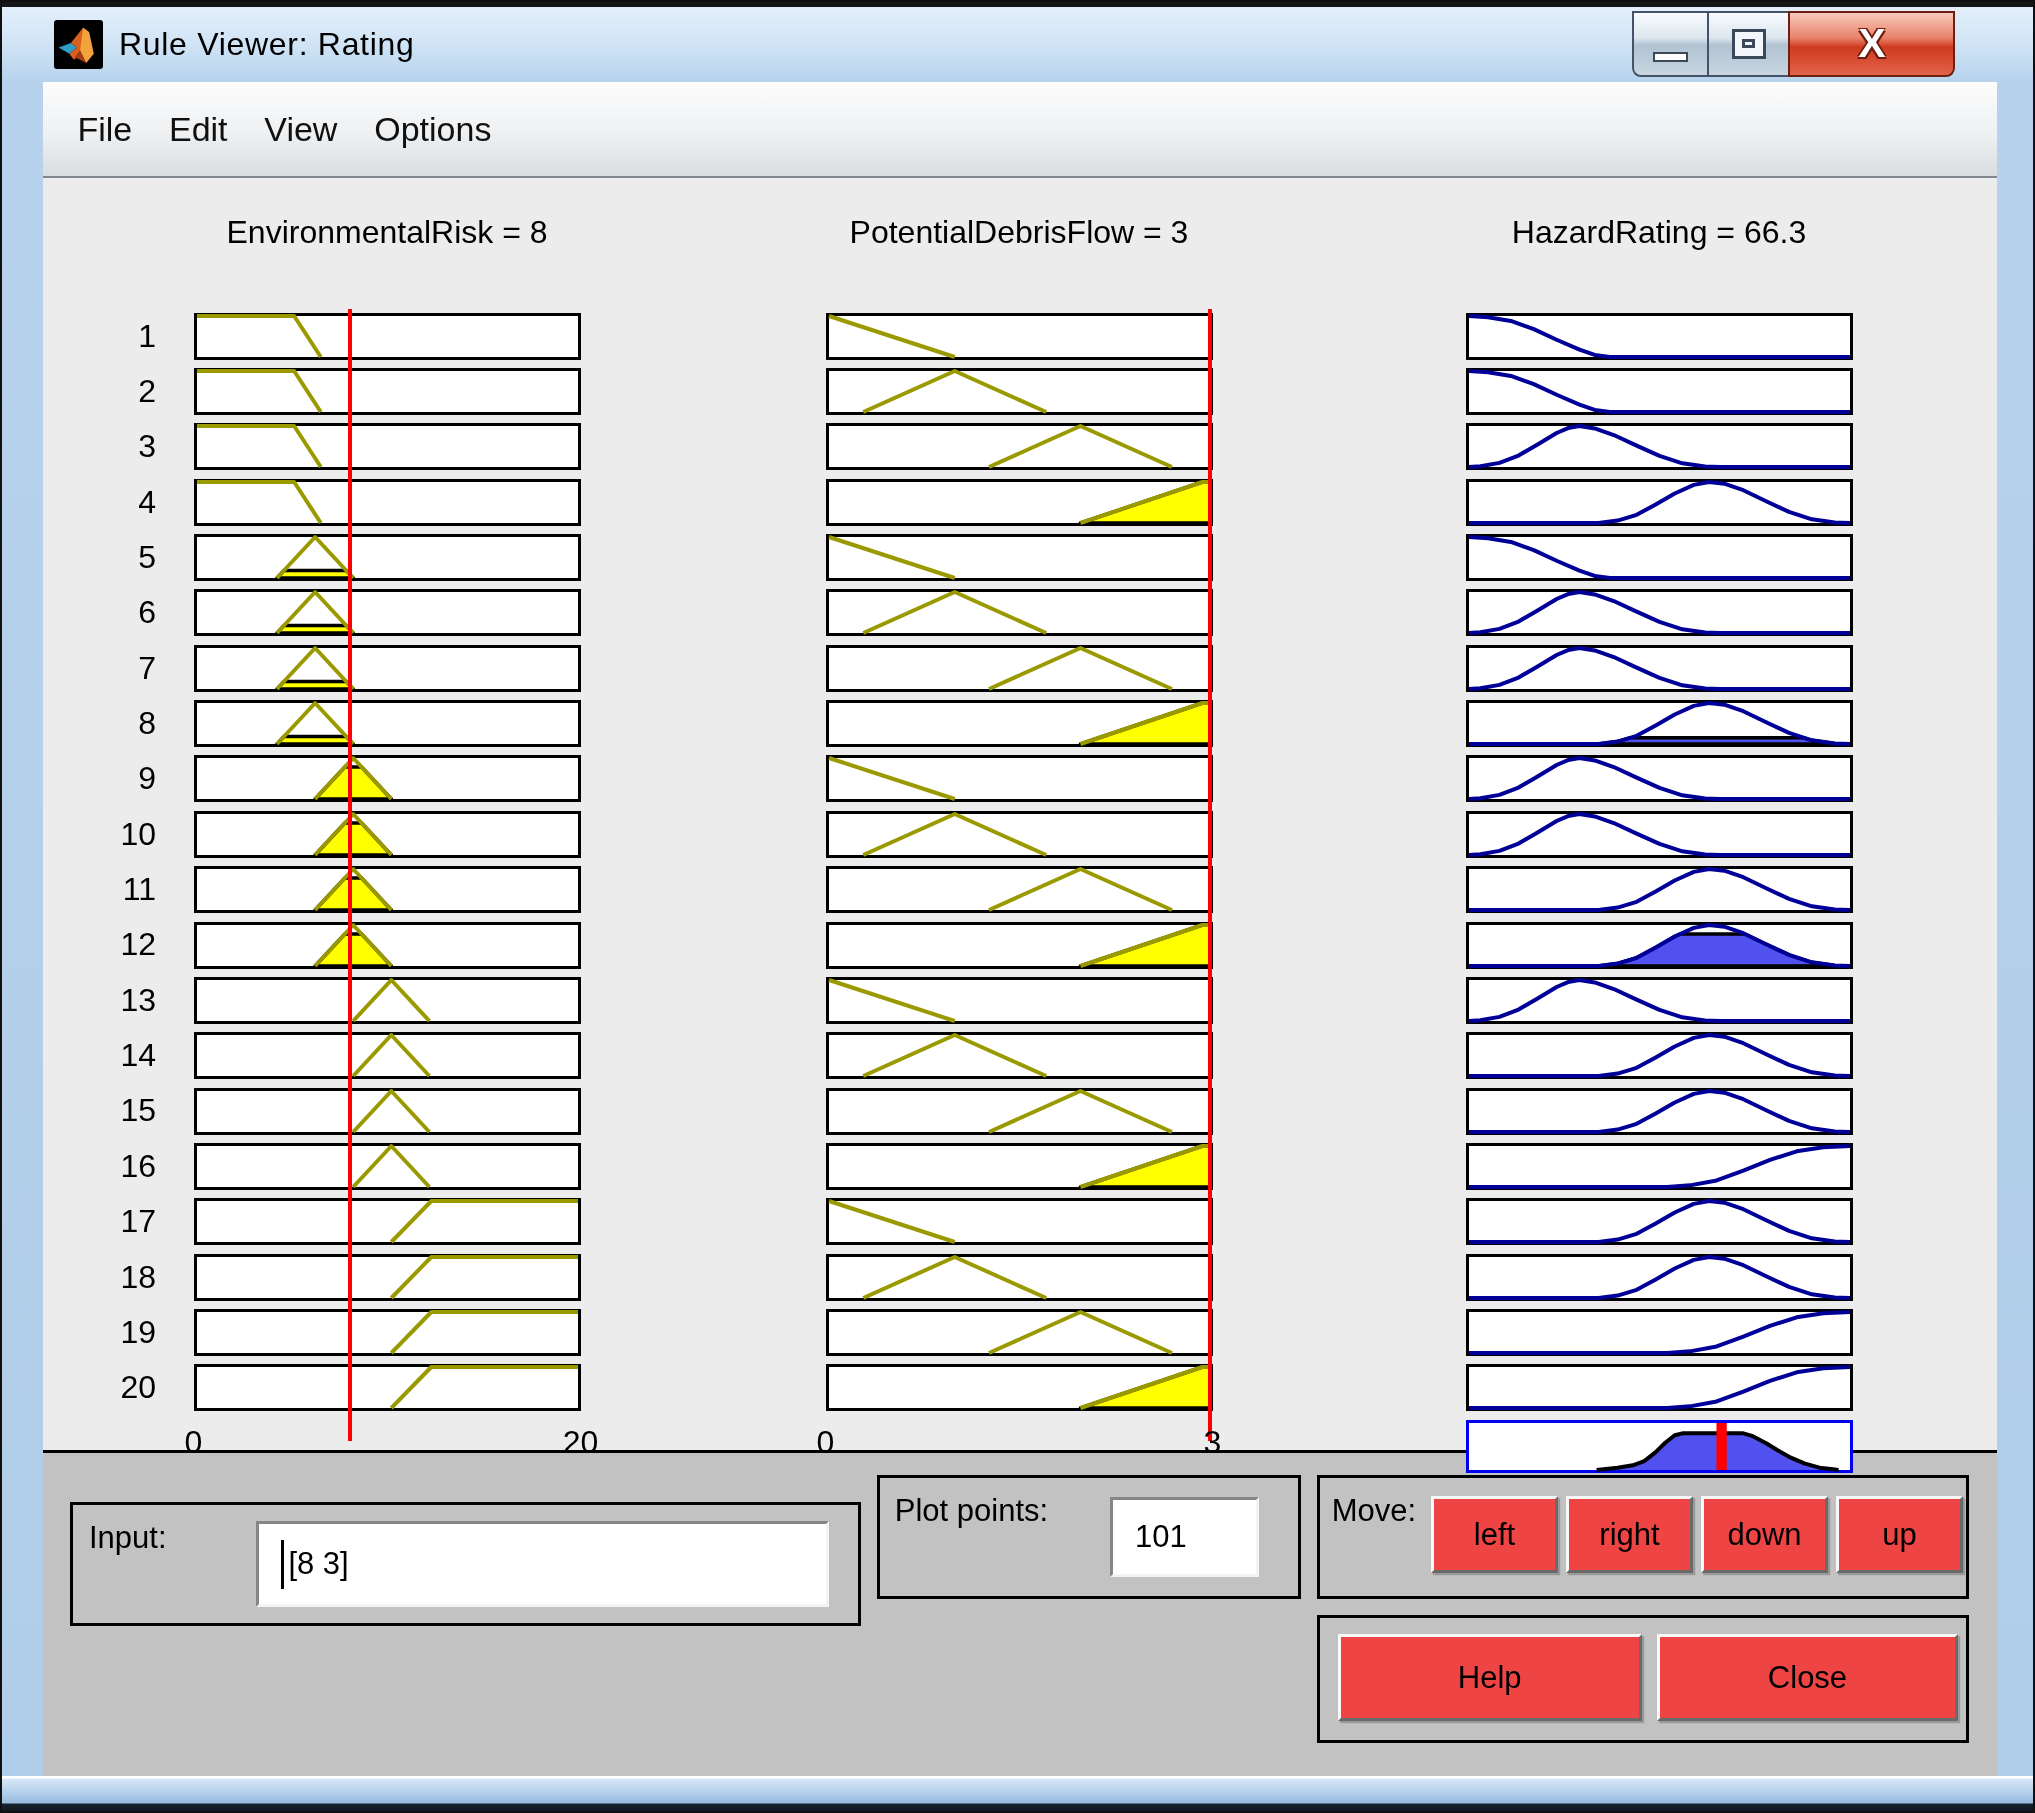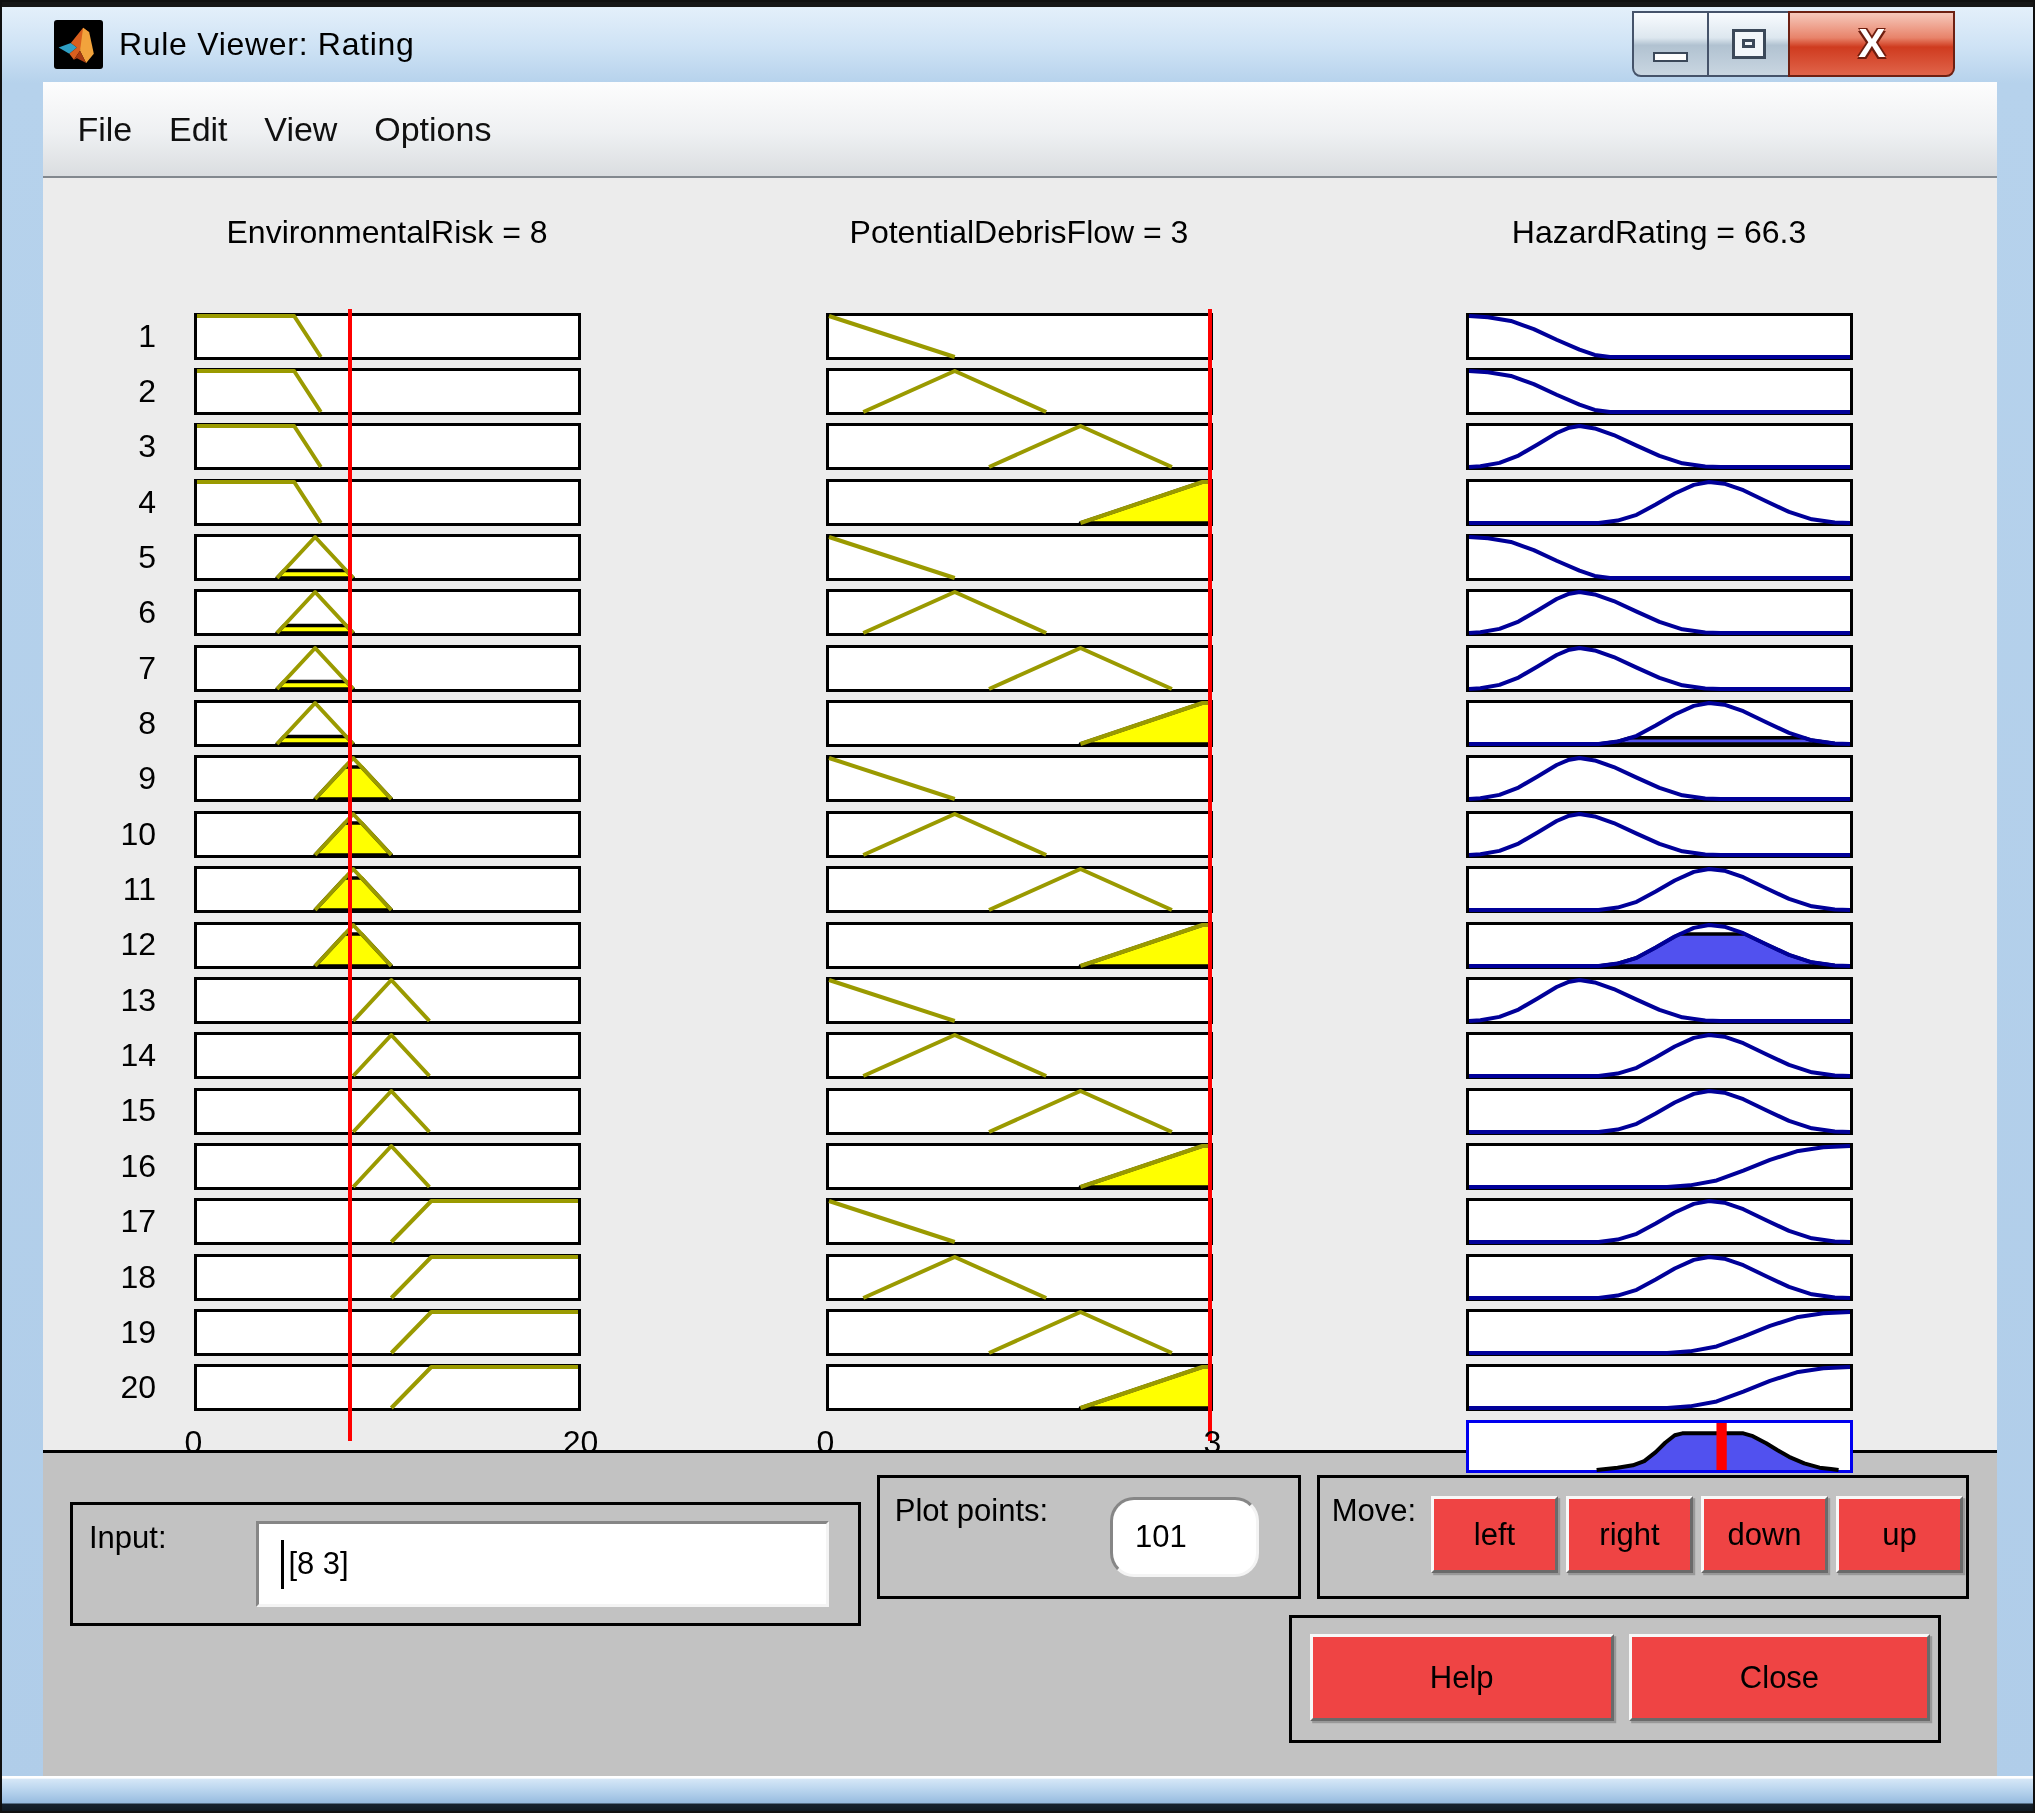--- a/index.html
+++ b/index.html
@@ -45,26 +45,26 @@
   .aggbox svg{position:absolute;left:0;top:0;width:100%;height:100%;overflow:visible;}
   .redline{position:absolute;width:3.7px;background:#ff0000;}
   .axis-label{position:absolute;width:103px;text-align:center;font-size:32px;height:40px;line-height:40px;}
   
   .controls-bg{position:absolute;left:41px;top:1451px;width:1954px;height:328px;background:#c2c2c2;z-index:5;}
   .grp{position:absolute;background:#c2c2c2;border:3.7px solid #000;z-index:25;}
   #grp-input{left:68px;top:1473px;width:791px;height:124px;margin-top:27px;}
   #grp-plot{left:875px;top:1473px;width:424px;height:124px;}
   #grp-move{left:1315px;top:1473px;width:652px;height:124px;}
   #grp-status{left:68px;top:1613px;width:1222px;height:128px;}
-  #grp-actions{left:1287px;top:1613px;width:652px;height:128px;}
+  #grp-actions{left:1315px;top:1613px;width:652px;height:128px;}
   .grp-label{position:absolute;font-size:31px;}
   .textfield{position:absolute;background:#fff;font-size:31px;display:flex;align-items:center;padding-left:22px;
     border-top:3px solid #868686;border-left:3px solid #868686;border-bottom:3px solid #f4f4f4;border-right:3px solid #f4f4f4;}
   #input-field{left:183px;top:16px;width:573px;height:86px;}
-  #plot-field{left:230px;top:19px;width:149px;height:80px;border-radius:24px;}
+  #plot-field{left:230px;top:19px;width:149px;height:80px;}
   .caret{width:3px;height:49px;background:#000;margin-right:4.4px;}
   .btn{position:absolute;background:#ef4444;display:flex;align-items:center;justify-content:center;font-size:31px;
     border:3px solid;border-color:#f8f8f8 #6a6a6a #6a6a6a #f8f8f8;box-shadow:2.2px 2.2px 0 0 #989898;}
   #status-text{left:17.7px;top:29.5px;}
   #help-btn{left:17.7px;top:16px;width:304px;height:87px;}
   #close-btn{left:337px;top:16px;width:301px;height:87px;}
 </style>
 </head>
 <body>
 

